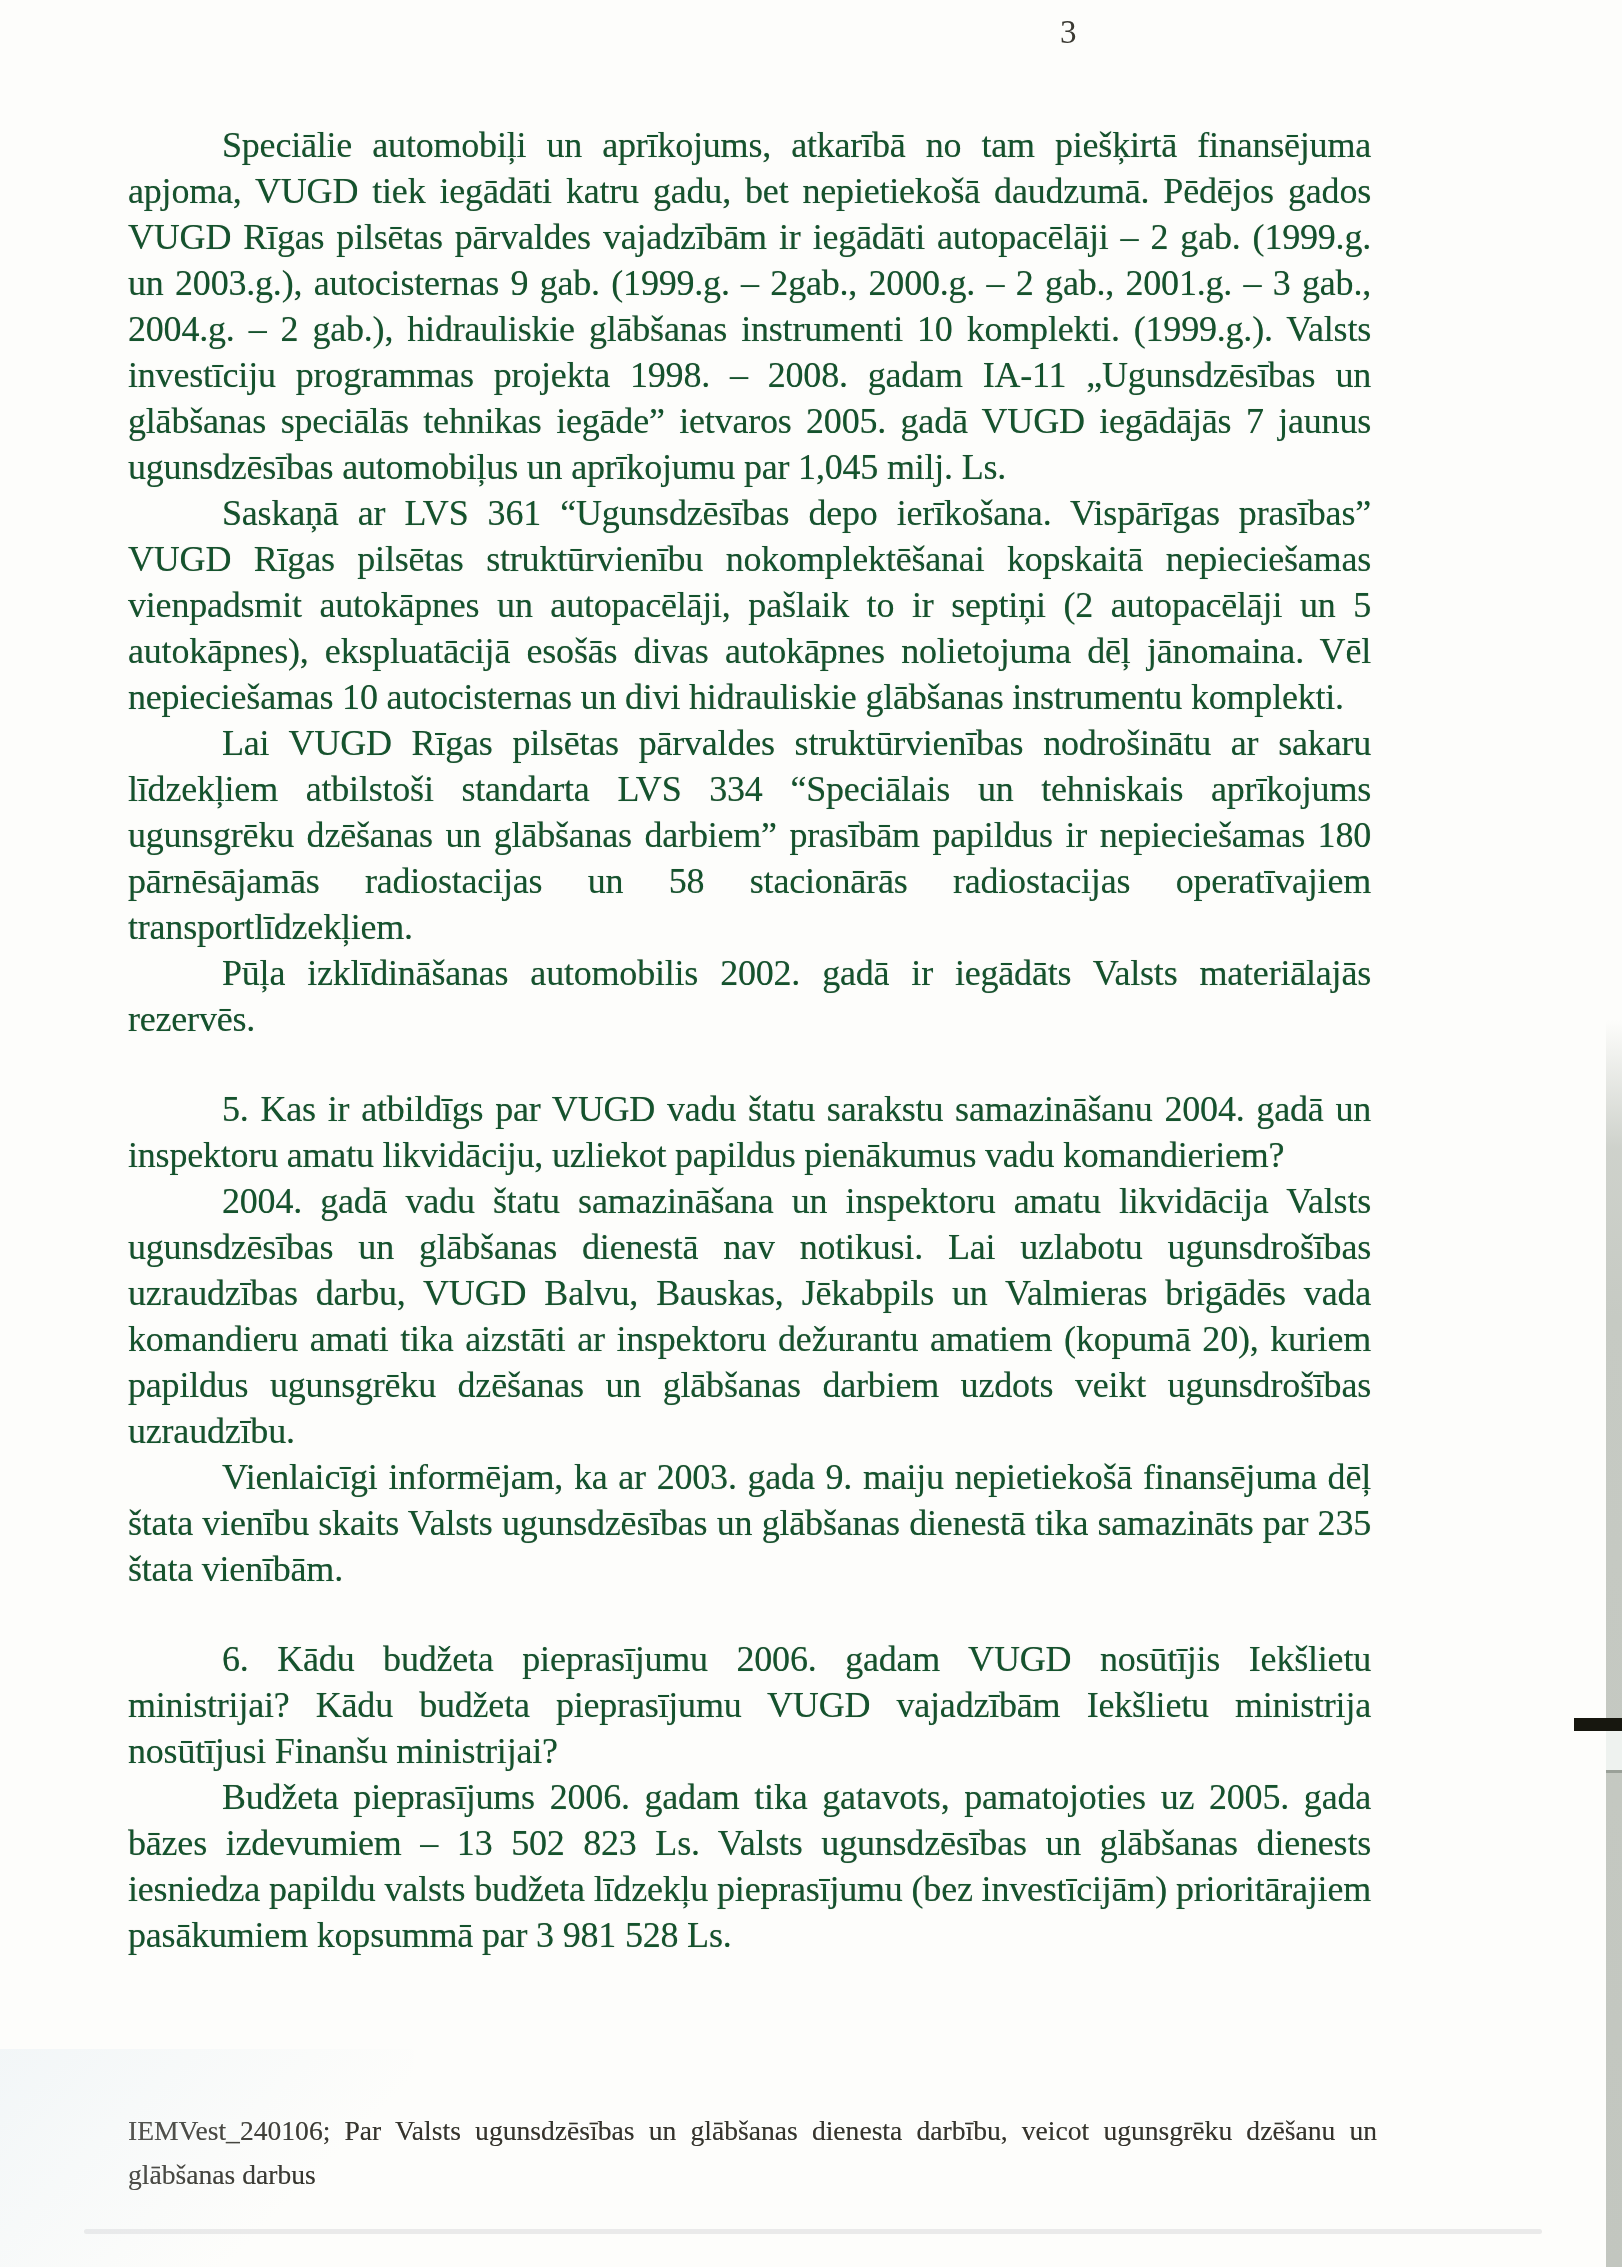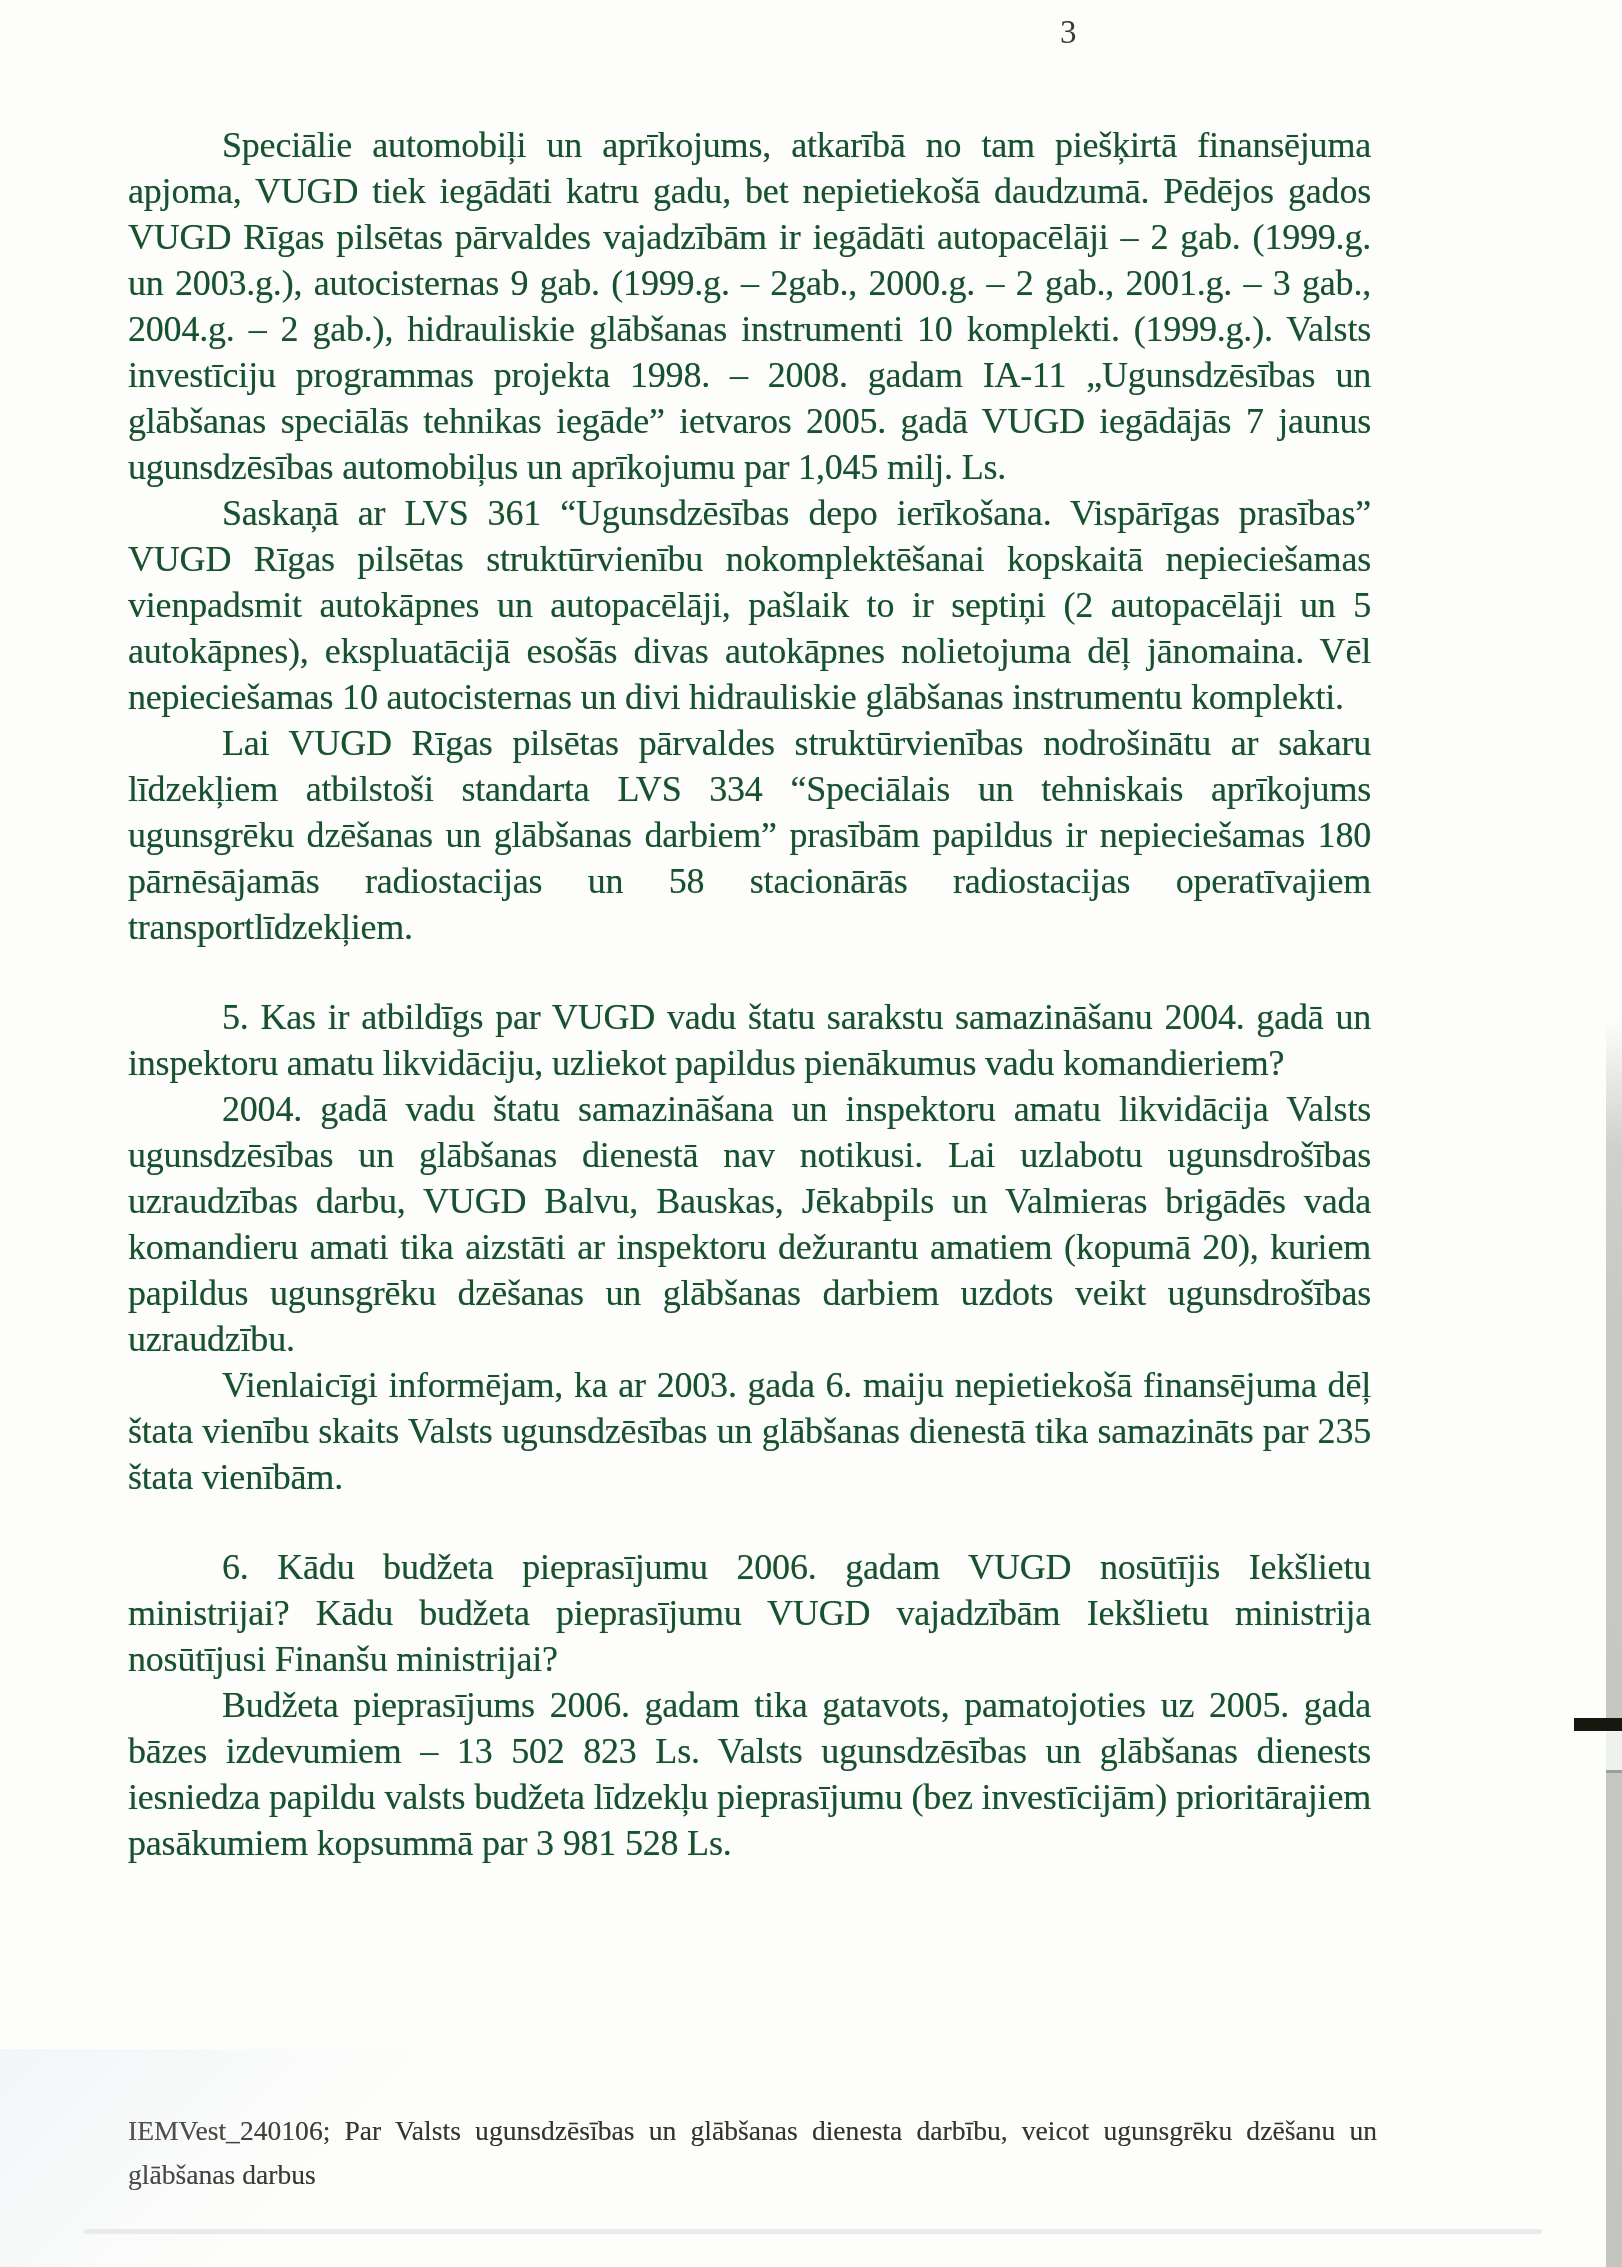--- a/index.html
+++ b/index.html
@@ -115,23 +115,24 @@
 <body>
 
 <div class="page">
 
   <div class="page-number">3</div>
 
   <div class="content">
     <p class="para">Speciālie automobiļi un aprīkojums, atkarībā no tam piešķirtā finansējuma apjoma, VUGD tiek iegādāti katru gadu, bet nepietiekošā daudzumā. Pēdējos gados VUGD Rīgas pilsētas pārvaldes vajadzībām ir iegādāti autopacēlāji – 2 gab. (1999.g. un 2003.g.), autocisternas 9 gab. (1999.g. – 2gab., 2000.g. – 2 gab., 2001.g. – 3 gab., 2004.g. – 2 gab.), hidrauliskie glābšanas instrumenti 10 komplekti. (1999.g.). Valsts investīciju programmas projekta 1998. – 2008. gadam IA-11 „Ugunsdzēsības un glābšanas speciālās tehnikas iegāde” ietvaros 2005. gadā VUGD iegādājās 7 jaunus ugunsdzēsības automobiļus un aprīkojumu par 1,045 milj. Ls.</p>
     <p class="para">Saskaņā ar LVS 361 “Ugunsdzēsības depo ierīkošana. Vispārīgas prasības” VUGD Rīgas pilsētas struktūrvienību nokomplektēšanai kopskaitā nepieciešamas vienpadsmit autokāpnes un autopacēlāji, pašlaik to ir septiņi (2 autopacēlāji un 5 autokāpnes), ekspluatācijā esošās divas autokāpnes nolietojuma dēļ jānomaina. Vēl nepieciešamas 10 autocisternas un divi hidrauliskie glābšanas instrumentu komplekti.</p>
     <p class="para">Lai VUGD Rīgas pilsētas pārvaldes struktūrvienības nodrošinātu ar sakaru līdzekļiem atbilstoši standarta LVS 334 “Speciālais un tehniskais aprīkojums ugunsgrēku dzēšanas un glābšanas darbiem” prasībām papildus ir nepieciešamas 180 pārnēsājamās radiostacijas un 58 stacionārās radiostacijas operatīvajiem transportlīdzekļiem.</p>
+    <p class="para">Pūļa izklīdināšanas automobilis 2002. gadā ir iegādāts Valsts materiālajās rezervēs.</p>
     <p class="para question">5. Kas ir atbildīgs par VUGD vadu štatu sarakstu samazināšanu 2004. gadā un inspektoru amatu likvidāciju, uzliekot papildus pienākumus vadu komandieriem?</p>
     <p class="para">2004. gadā vadu štatu samazināšana un inspektoru amatu likvidācija Valsts ugunsdzēsības un glābšanas dienestā nav notikusi. Lai uzlabotu ugunsdrošības uzraudzības darbu, VUGD Balvu, Bauskas, Jēkabpils un Valmieras brigādēs vada komandieru amati tika aizstāti ar inspektoru dežurantu amatiem (kopumā 20), kuriem papildus ugunsgrēku dzēšanas un glābšanas darbiem uzdots veikt ugunsdrošības uzraudzību.</p>
-    <p class="para">Vienlaicīgi informējam, ka ar 2003. gada 6. maiju nepietiekošā finansējuma dēļ štata vienību skaits Valsts ugunsdzēsības un glābšanas dienestā tika samazināts par 235 štata vienībām.</p>
+    <p class="para">Vienlaicīgi informējam, ka ar 2003. gada 9. maiju nepietiekošā finansējuma dēļ štata vienību skaits Valsts ugunsdzēsības un glābšanas dienestā tika samazināts par 235 štata vienībām.</p>
     <p class="para question">6. Kādu budžeta pieprasījumu 2006. gadam VUGD nosūtījis Iekšlietu ministrijai? Kādu budžeta pieprasījumu VUGD vajadzībām Iekšlietu ministrija nosūtījusi Finanšu ministrijai?</p>
     <p class="para">Budžeta pieprasījums 2006. gadam tika gatavots, pamatojoties uz 2005. gada bāzes izdevumiem – 13 502 823 Ls. Valsts ugunsdzēsības un glābšanas dienests iesniedza papildu valsts budžeta līdzekļu pieprasījumu (bez investīcijām) prioritārajiem pasākumiem kopsummā par 3 981 528 Ls.</p>
   </div>
 
   <div class="footer">IEMVest_240106; Par Valsts ugunsdzēsības un glābšanas dienesta darbību, veicot ugunsgrēku dzēšanu un glābšanas darbus</div>
 
   <div class="scan-edge-band"></div>
   <div class="scan-black-mark"></div>
   <div class="scan-white-notch"></div>
   <div class="scan-thin-line"></div>

